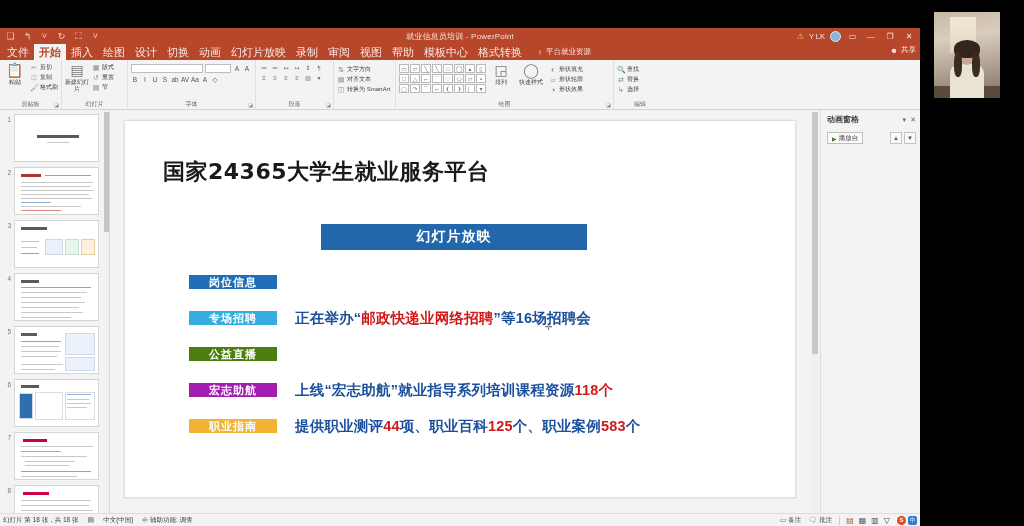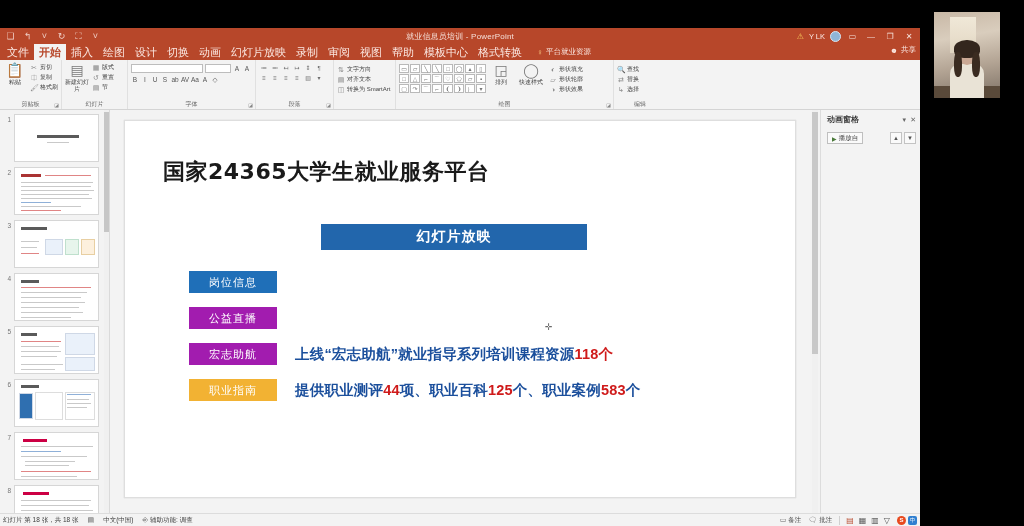--- a/index.html
+++ b/index.html
@@ -130,22 +130,22 @@
     font-family:"DejaVu Sans","Liberation Sans",sans-serif;
   }
   .banner {
     position:absolute; left:196px; top:103px; width:266px; height:26px;
     background:#2266ac; display:flex; align-items:center; justify-content:center;
   }
   .banner span { color:#fff; font-size:14px; font-weight:bold; letter-spacing:1px; }
   .rows { position:absolute; left:64px; top:150px; width:600px; }
   .row { display:flex; align-items:center; margin-bottom:14px; height:22px;}
   .badge {
-    width:88px; height:22px; display:flex; align-items:center; justify-content:center;
-    color:#fff; font-size:11px; font-weight:normal; letter-spacing:1px; flex:none;
+    width:88px; height:14px; display:flex; align-items:center; justify-content:center;
+    color:#fff; font-size:11px; font-weight:bold; letter-spacing:1px; flex:none;
   }
   .rowtext {
     margin-left:18px; font-size:14.5px; font-weight:bold; color:#1b4f9c; white-space:nowrap;
     letter-spacing:.2px;
   }
   .rowtext .hl { color:#cf1a1a; }
   .cursor-mark {
     position:absolute; left:420px; top:195px; width:8px; height:10px; pointer-events:none;
   }
   .cursor-mark::before {
@@ -613,23 +613,27 @@
           <div class="banner">
             <span>幻灯片放映</span>
           </div>
 
           <div class="rows">
 
             <div class="row">
               <div class="badge" style="background:#1f6fb8">岗位信息</div>
             </div>
 
-
             <div class="row">
-              <div class="badge" style="background:#a21caf">公益直播</div>
+              <div class="badge" style="background:#33aede">专场招聘</div>
+              <div class="rowtext"><span>正在举办“</span><span class="hl">邮政快递业网络招聘</span><span>”等16场招聘会</span></div>
+            </div>
+
+            <div class="row">
+              <div class="badge" style="background:#4d7c0f">公益直播</div>
             </div>
 
             <div class="row">
               <div class="badge" style="background:#a21caf">宏志助航</div>
               <div class="rowtext"><span>上线“宏志助航”就业指导系列培训课程资源</span><span class="hl">118个</span></div>
             </div>
 
             <div class="row">
               <div class="badge" style="background:#f2b233">职业指南</div>
               <div class="rowtext"><span>提供职业测评</span><span class="hl">44</span><span>项、职业百科</span><span class="hl">125</span><span>个、职业案例</span><span class="hl">583</span><span>个</span></div>

